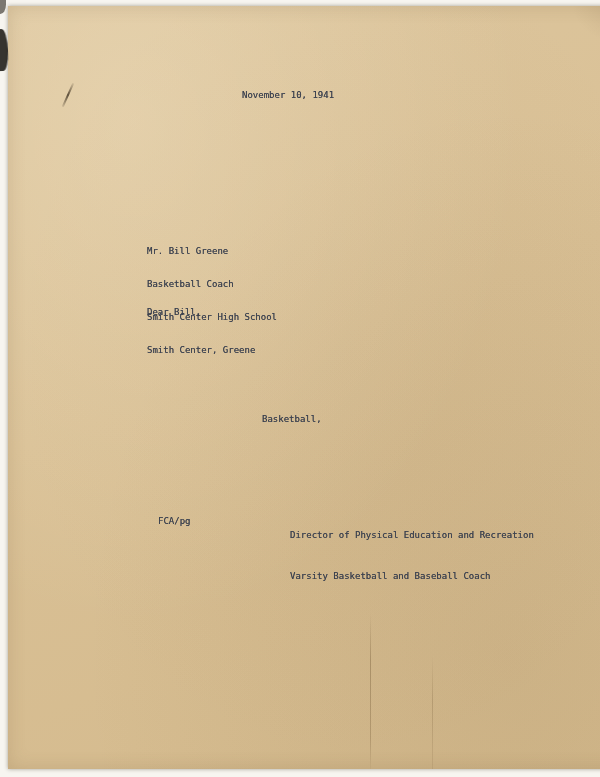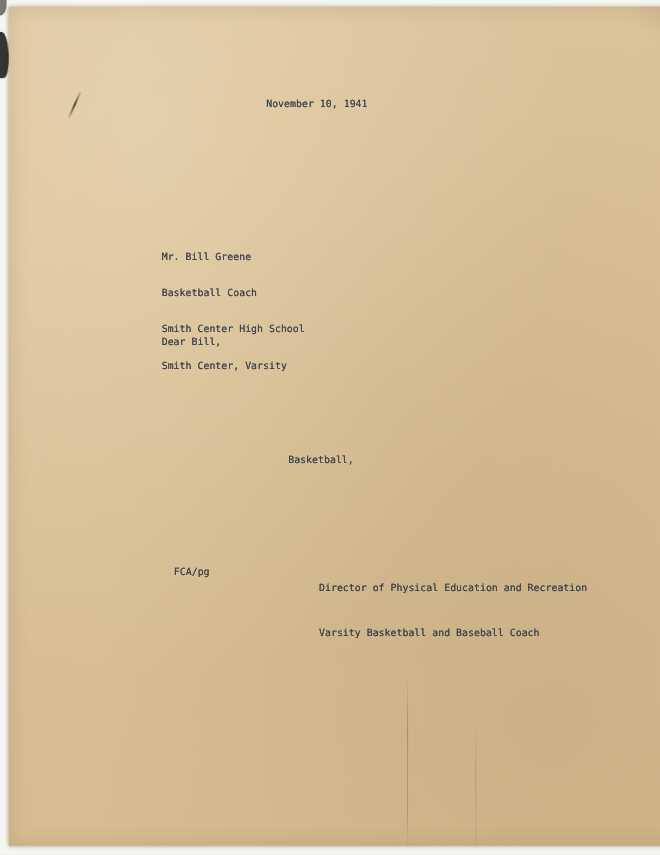--- a/index.html
+++ b/index.html
@@ -32,21 +32,21 @@
   .typed {
     position: absolute;
     font-family: "DejaVu Sans Mono", "Liberation Mono", monospace;
     font-size: 9px;
     line-height: 11px;
     color: #3c4250;
     text-shadow: 0 0 0.6px rgba(45,52,70,0.75);
     white-space: pre;
   }
   .date-line        { left: 234px; top: 84px; }
-  .recipient-block  { left: 139px; top: 201px; }
+  .recipient-block  { left: 139px; top: 218px; }
   .salutation-line  { left: 139px; top: 301px; }
   .paragraph-1      { left: 139px; top: 308px; }
   .paragraph-2      { left: 139px; top: 334px; }
   .closing-line     { left: 139px; top: 383px; }
   .signoff-line     { left: 254px; top: 408px; }
   .signature-block  { left: 282px; top: 496px; line-height: 13.5px; }
   .initials-line    { left: 150px; top: 510px; }
 
   
   .artifact { position: absolute; pointer-events: none; }
@@ -82,21 +82,21 @@
 
 <div class="scan">
   <div class="paper">
 
     <div class="typed date-line">November 10, 1941</div>
 
     <div class="typed recipient-block">
       <div>Mr. Bill Greene</div>
       <div>Basketball Coach</div>
       <div>Smith Center High School</div>
-      <div>Smith Center, Varsity</div>
+      <div>Smith Center, Greene</div>
     </div>
 
     <div class="typed salutation-line">Dear Bill,</div>
 
 
 
 
     <div class="typed signoff-line">Basketball,</div>
 
     <div class="typed signature-block">

